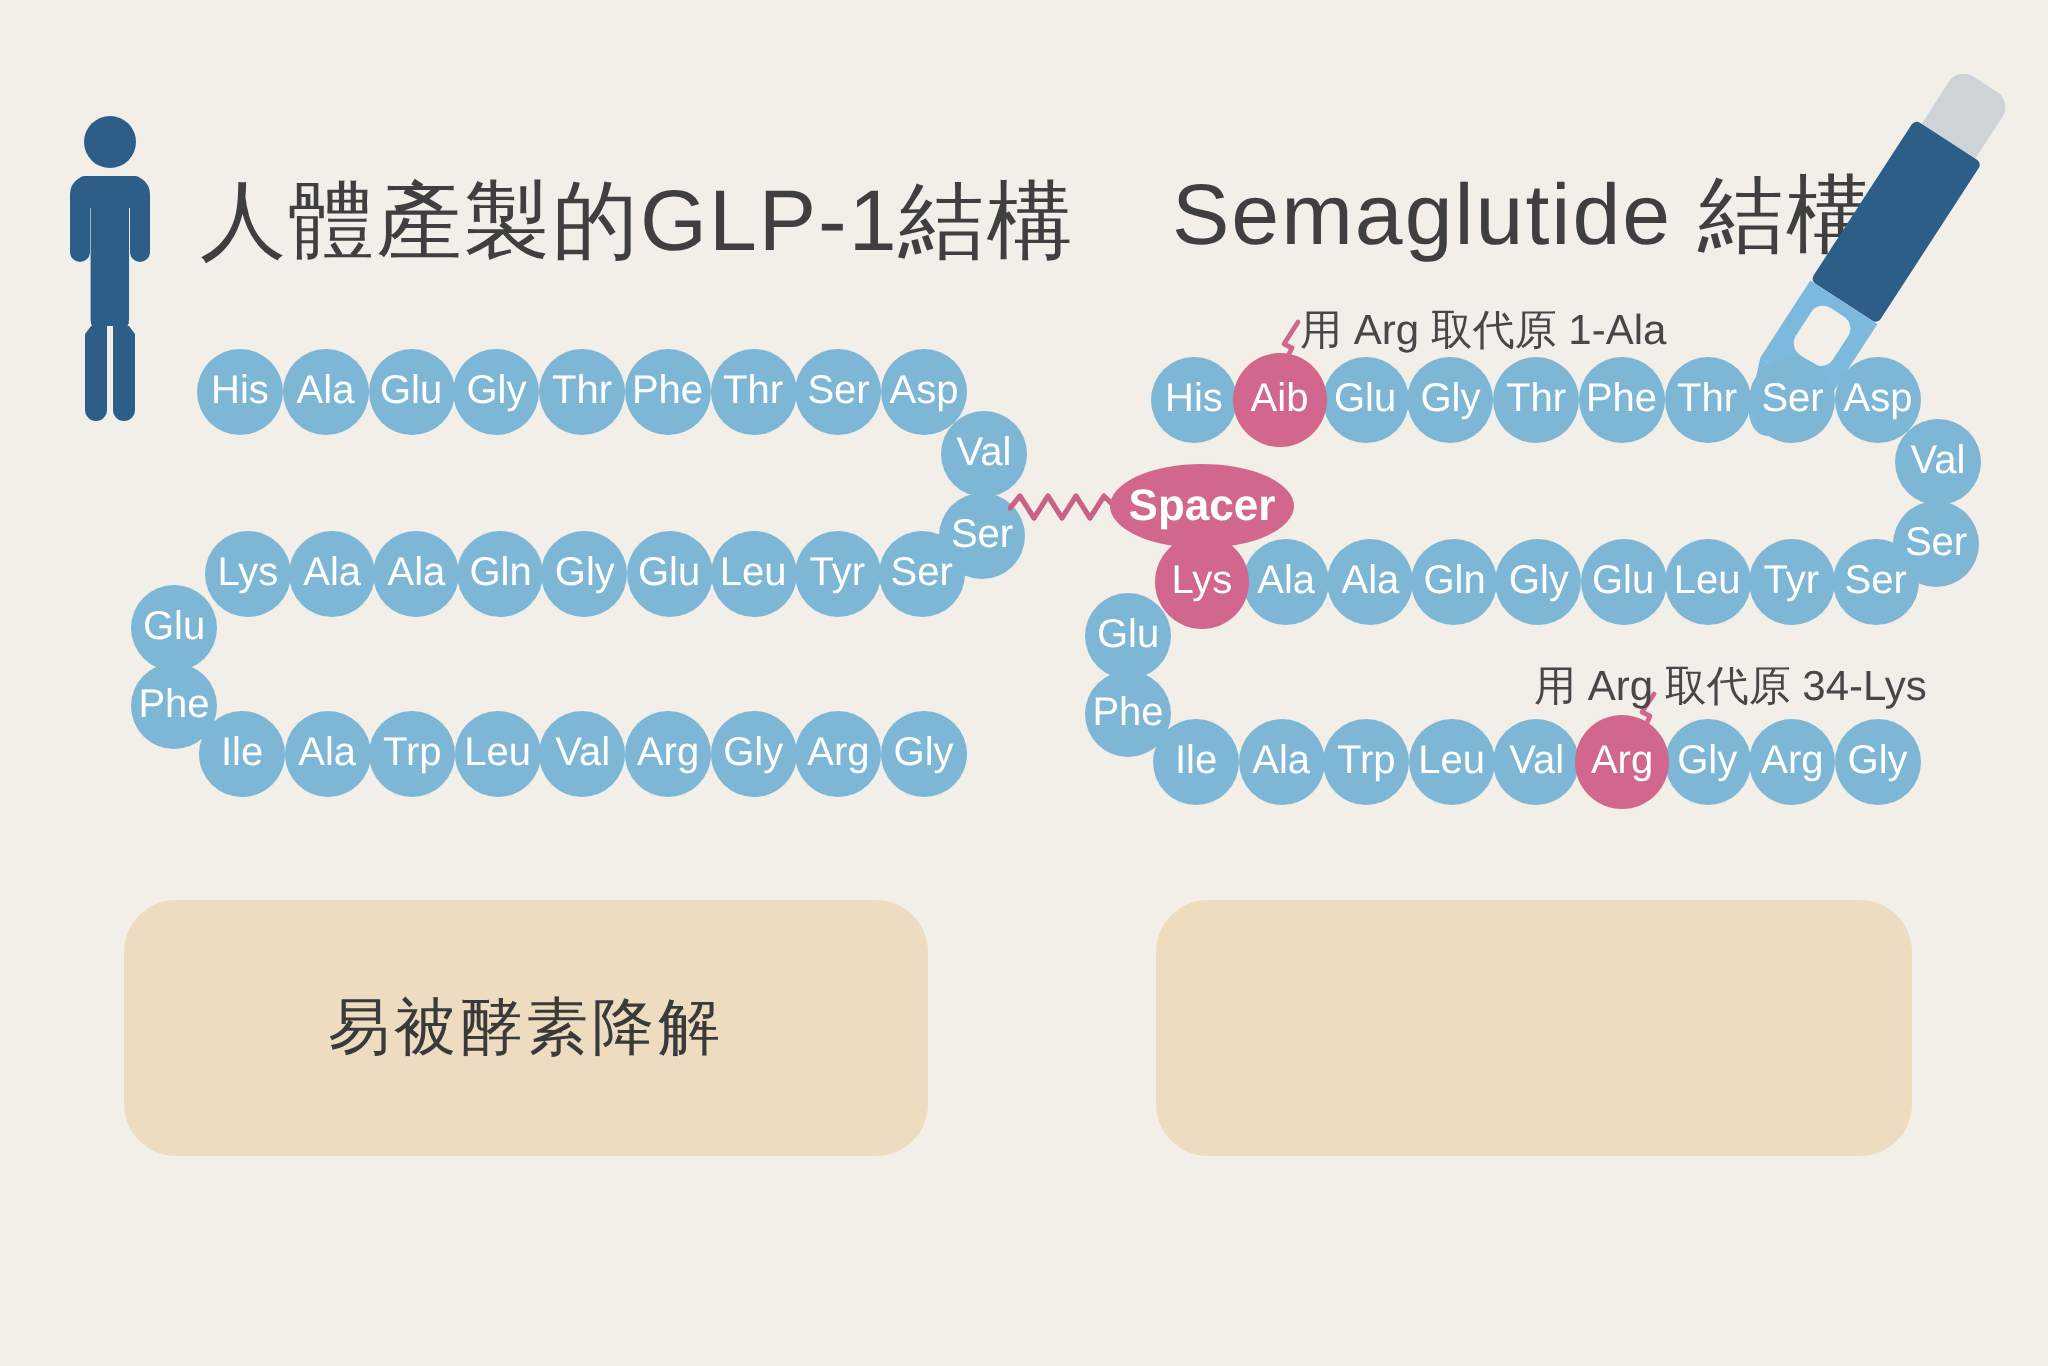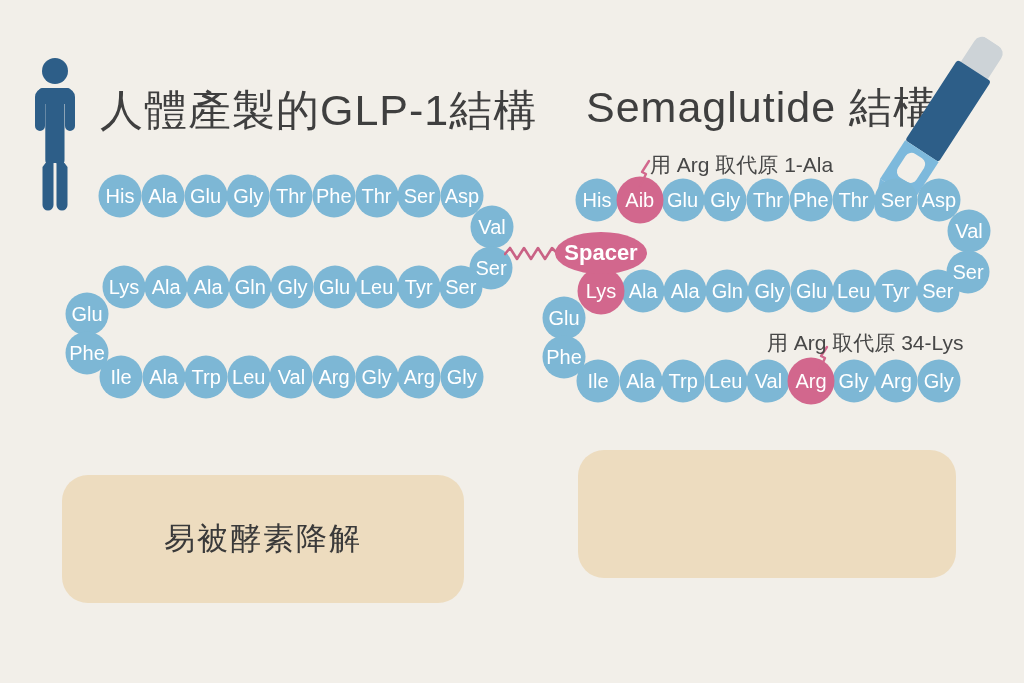--- a/index.html
+++ b/index.html
@@ -74,21 +74,21 @@
   .info-box{
     position:absolute;
     top:450px;height:128px;
     background:var(--tan,#eddcbf);
     border-radius:26px;
     display:flex;flex-direction:column;
     align-items:center;justify-content:center;
     gap:16px;
     z-index:2;
   }
-  #left-box{left:62px;width:402px;margin-top:25px;}
+  #left-box{left:62px;width:402px;}
   #right-box{left:578px;width:378px;}
   .info-box .line{
     font-size:31px;
     font-weight:500;
     color:#3a3a3a;
     letter-spacing:2px;
     white-space:nowrap;
   }
   #person-icon{position:absolute;left:26px;top:55px;z-index:1;}
   #pen-icon{

